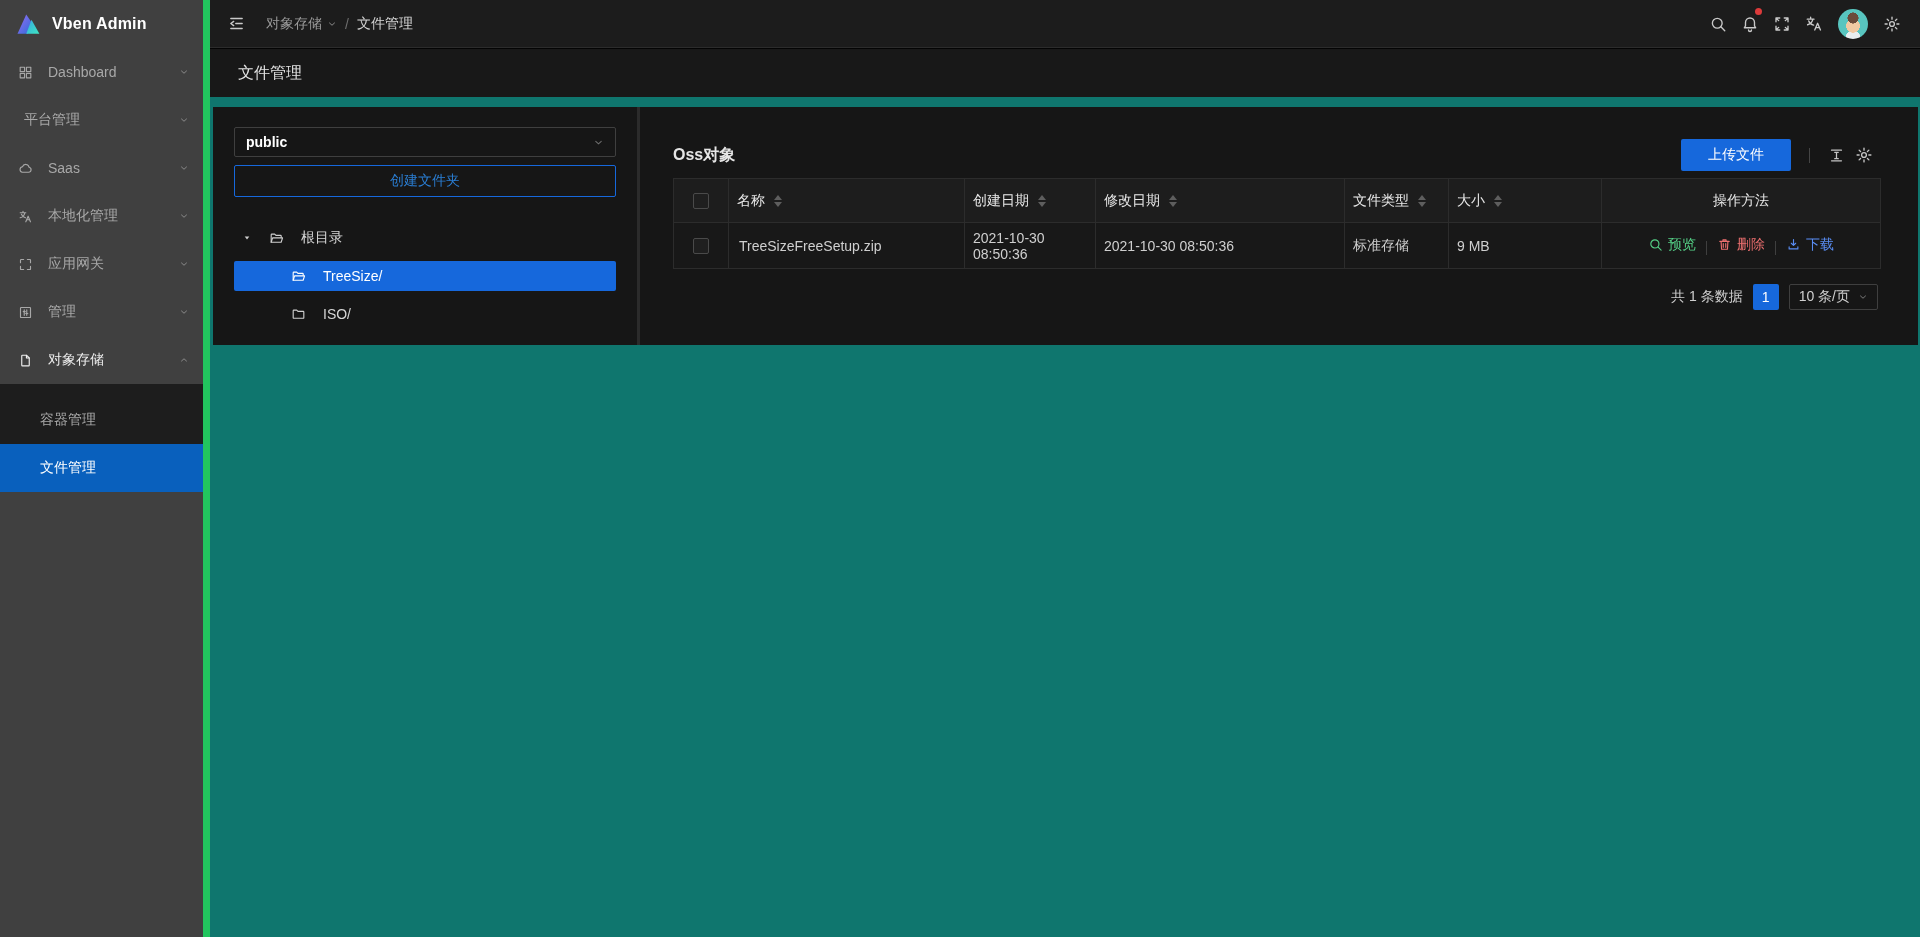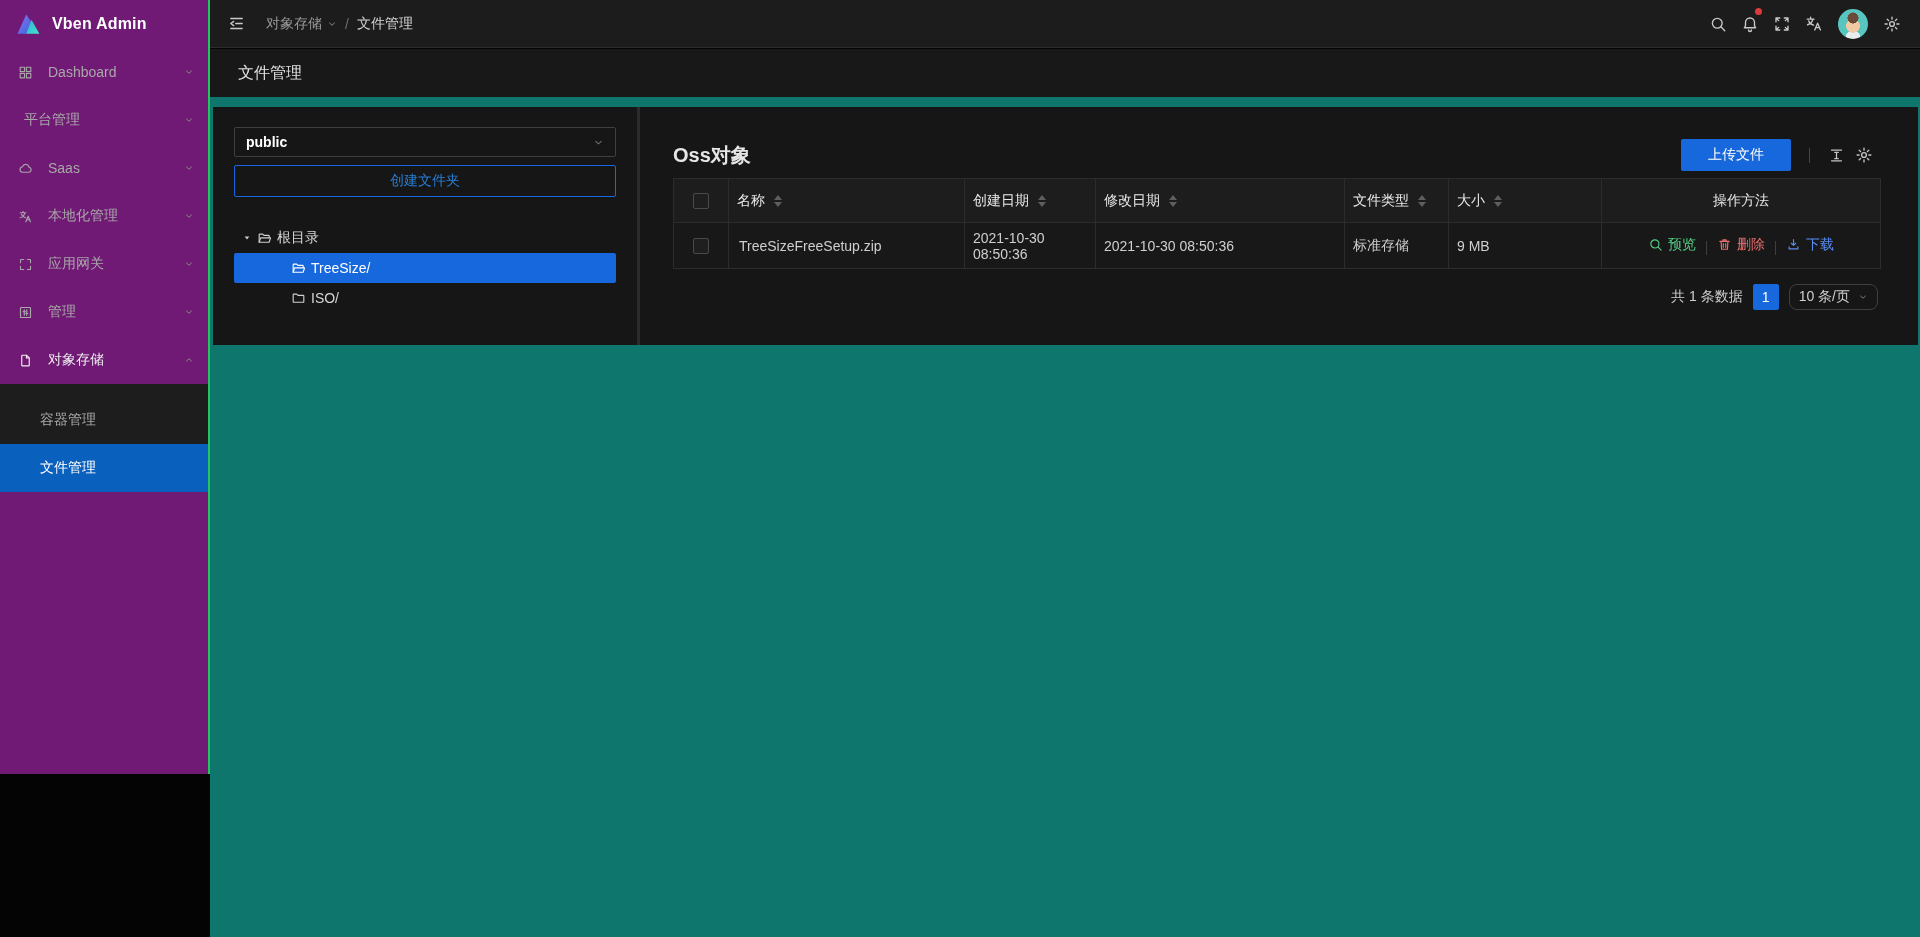--- a/index.html
+++ b/index.html
@@ -3,22 +3,22 @@
 <meta charset="utf-8">
 <style>
   * { margin:0; padding:0; box-sizing:border-box; }
   html,body { width:1920px; height:937px; background:#040404; overflow:hidden;
     font-family:"Liberation Sans","DejaVu Sans",sans-serif; }
   .app { position:relative; width:1920px; height:937px; }
   .icn { display:inline-flex; align-items:center; justify-content:center; }
   .icn svg { display:block; }
 
   
-  .sidebar { position:absolute; left:0; top:0; width:210px; height:774px;
-    background:#701a75; border-right:2px solid #22c55e; z-index:5; }
+  .sidebar { position:absolute; left:0; top:0; width:210px; height:937px;
+    background:#404040; border-right:7px solid #22c55e; z-index:5; }
   .logo { height:48px; display:flex; align-items:center; gap:10px; padding-left:14px; cursor:pointer; }
   .logo-text { color:#fff; font-size:16px; font-weight:bold; letter-spacing:.2px; }
   .menu-item { height:48px; display:flex; align-items:center; padding:0 14px 0 18px;
     color:#a8a8a8; font-size:14px; cursor:pointer; }
   .menu-item .mlabel { margin-left:15px; }
   .menu-item.noicon { padding-left:24px; }
   .menu-item.noicon .mlabel { margin-left:0; }
   .menu-item .chev { margin-left:auto; color:#8a8a8a; }
   .menu-item .chev svg { width:10px; height:10px; }
   .menu-item.open { color:#efefef; }
@@ -64,32 +64,32 @@
 
   
   .bucket-select { height:30px; border:1px solid #3f3f3f; border-radius:2px; display:flex;
     align-items:center; justify-content:space-between; padding:0 11px; cursor:pointer; }
   .bucket-select .val { color:#fff; font-size:14px; font-weight:bold; }
   .bucket-select .icn { color:#6f6f6f; }
   .create-folder { margin-top:8px; width:100%; height:32px; background:transparent;
     border:1px solid var(--primary-bright); border-radius:2px; color:#2a7dd2; font-size:14px;
     font-family:inherit; cursor:pointer; }
   .tree { margin-top:26px; }
-  .tree-row { height:30px; display:flex; align-items:center; gap:5px; color:#d6d6d6;
-    font-size:14px; padding-left:8px; cursor:pointer; border-radius:2px; }
+  .tree-row { height:30px; display:flex; align-items:center; gap:17px; color:#d6d6d6;
+    font-size:14px; padding-left:8px; cursor:pointer; border-radius:2px;margin-top:8px; }
   .tree-row.child { padding-left:57px; }
   .tree-row.sel { background:var(--primary-bright); color:#fff; }
   .tree-row .caret { color:#cfcfcf; }
   .tree-row .caret svg { width:10px; height:10px; }
   .tree-row .fold { color:#d0d0d0; }
   .tree-row.sel .fold { color:#fff; }
 
   
   .panel-head { height:32px; display:flex; align-items:center; justify-content:space-between; margin-bottom:7px; }
-  .panel-title { color:#e6e6e6; font-size:20px; font-weight:bold; }
+  .panel-title { color:#e6e6e6; font-size:16px; font-weight:bold; }
   .toolbar { display:flex; align-items:center; }
   .upload { height:32px; padding:0 27px; background:var(--primary-bright); border:none; border-radius:2px;
     color:#fff; font-size:14px; font-family:inherit; cursor:pointer; }
   .tool-sep { width:1px; height:15px; background:#454545; margin:0 12px 0 18px; }
   .tbtn { width:28px; height:28px; color:#c4c4c4; cursor:pointer; display:flex; align-items:center; justify-content:center; }
 
   table { width:100%; border-collapse:collapse; table-layout:fixed; }
   th,td { border:1px solid #2c2c2c; font-weight:normal; }
   th { height:44px; background:#1d1d1d; color:#e8e8e8; font-size:14px; text-align:left; padding:0 8px; }
   th.center, td.center { text-align:center; }
@@ -103,21 +103,21 @@
   .checkbox { display:inline-block; width:16px; height:16px; border:1px solid #4a4a4a;
     border-radius:2px; background:#1f1f1f; vertical-align:middle; cursor:pointer; }
   .act { display:inline-flex; align-items:center; gap:5px; font-size:14px; text-decoration:none; cursor:pointer; }
   .act .icn svg { width:15px; height:15px; }
   .act-sep { display:inline-block; width:1px; height:14px; background:#3f3f3f; margin:0 10px; vertical-align:middle; }
 
   .pagination { margin-top:15px; display:flex; align-items:center; justify-content:flex-end; gap:10px;
     color:#cfcfcf; font-size:14px; }
   .page-active { width:26px; height:26px; background:var(--primary-bright); border-radius:2px; color:#fff;
     display:flex; align-items:center; justify-content:center; cursor:pointer; }
-  .page-size { height:26px; border:1px solid #3f3f3f; border-radius:8px; padding:0 9px; display:flex;
+  .page-size { height:26px; border:1px solid #3f3f3f; border-radius:2px; padding:0 9px; display:flex;
     align-items:center; gap:8px; cursor:pointer; color:#d0d0d0; }
   .page-size .icn { color:#7a7a7a; }
   .page-size .icn svg { width:10px; height:10px; }
 </style>
 </head>
 <body>
 
 <div class="app">
 
   <aside class="sidebar">

